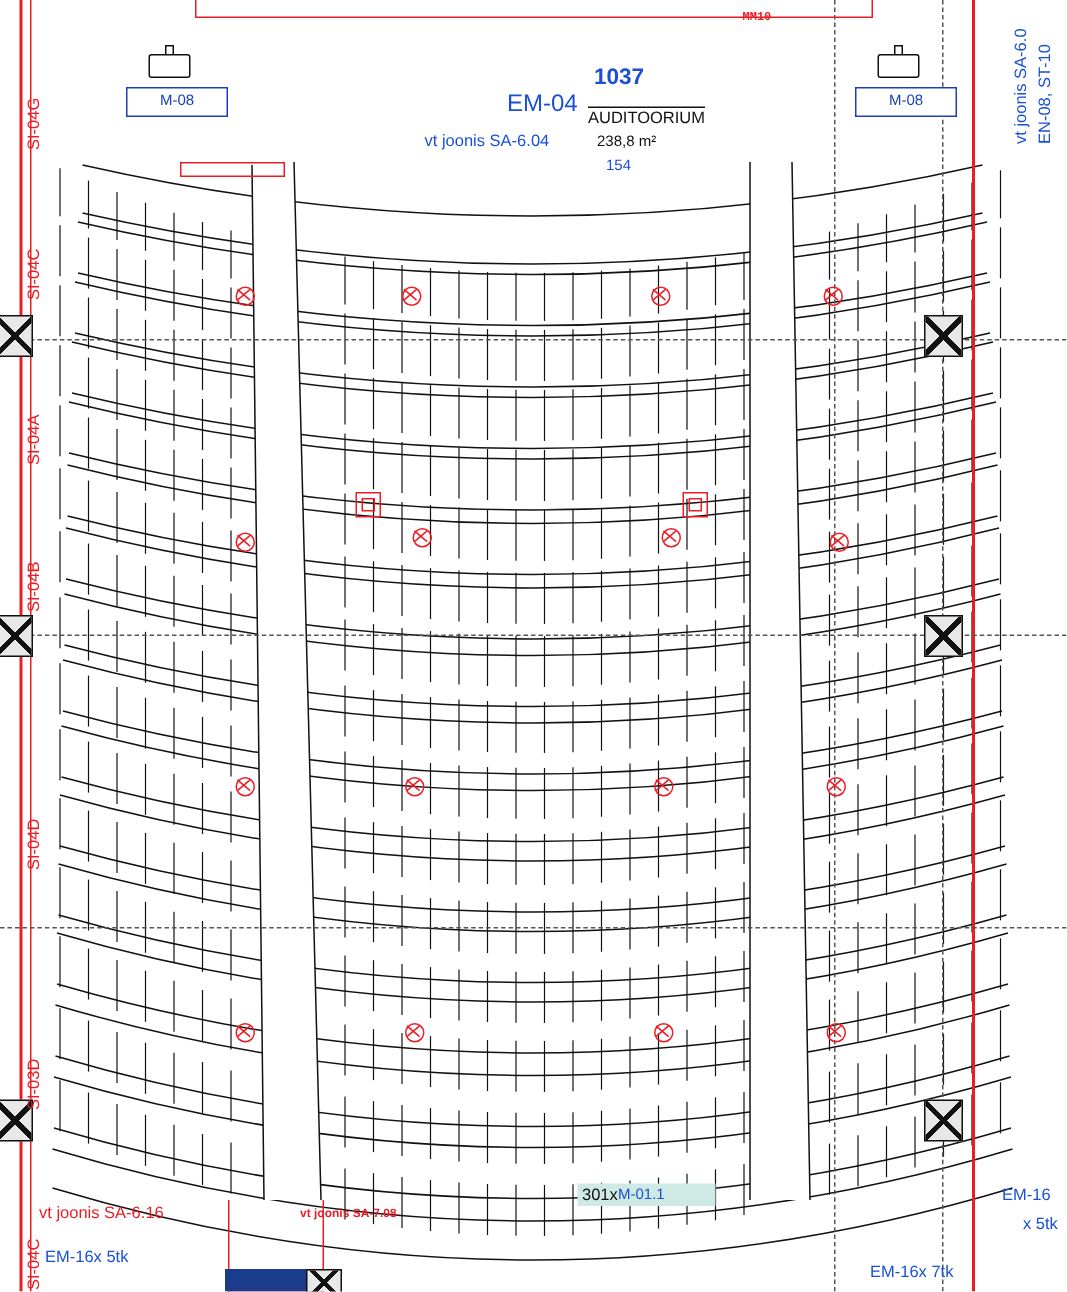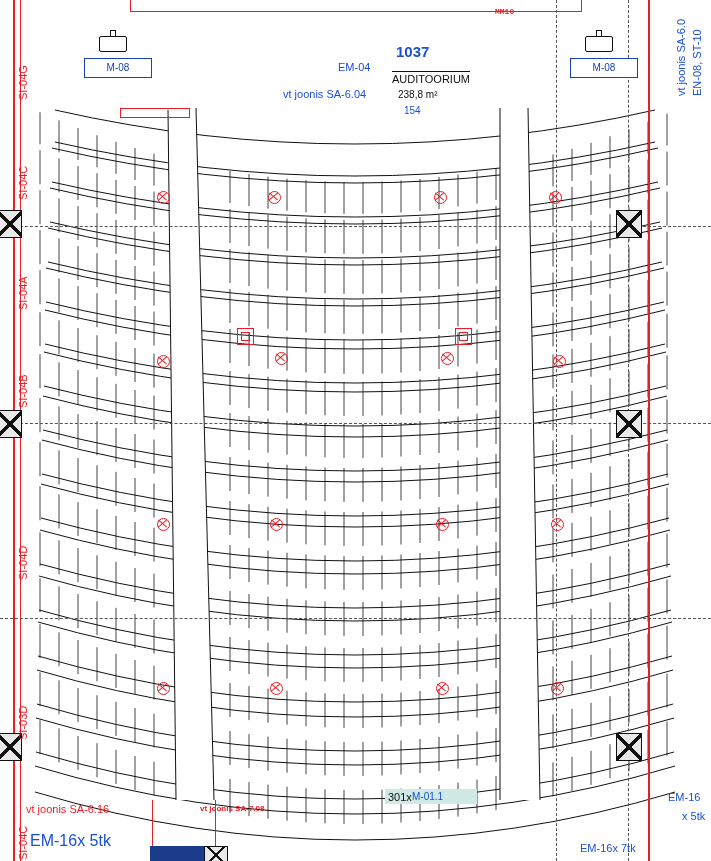--- a/index.html
+++ b/index.html
@@ -559,21 +559,21 @@
   <div class="tagbox" style="left:570px;top:58px;width:66px;height:18px;line-height:18px;">
     <span>M-08</span>
   </div>
 
   <div class="lbl b blue" style="left:396px;top:44px;font-size:15px;">1037</div>
   <div class="lbl black" style="left:392px;top:71px;font-size:11px;border-top:1px solid #111;padding-top:2px;">AUDITOORIUM</div>
   <div class="lbl black" style="left:398px;top:90px;font-size:10px;">238,8 m²</div>
   <div class="lbl blue" style="left:404px;top:106px;font-size:10px;">154</div>
 
   <div class="lbl blue" style="left:283px;top:89px;font-size:11px;">vt joonis SA-6.04</div>
-  <div class="lbl blue" style="left:338px;top:62px;font-size:11px;">EM-04</div>
+  <div class="lbl blue" style="left:338px;top:62px;font-size:16px;">EM-04</div>
   <div class="lbl red b" style="left:495px;top:8px;font-size:8px;font-family:Liberation Mono, monospace;">MM10</div>
 
   <div class="lbl red rot-90" style="left:18px;top:100px;font-size:11px;">SI-04G</div>
   <div class="lbl red rot-90" style="left:18px;top:200px;font-size:11px;">SI-04C</div>
   <div class="lbl red rot-90" style="left:18px;top:310px;font-size:11px;">SI-04A</div>
   <div class="lbl red rot-90" style="left:18px;top:408px;font-size:11px;">SI-04B</div>
   <div class="lbl red rot-90" style="left:18px;top:580px;font-size:11px;">SI-04D</div>
   <div class="lbl red rot-90" style="left:18px;top:740px;font-size:11px;">SI-03D</div>
   <div class="lbl red rot-90" style="left:18px;top:860px;font-size:11px;">SI-04C</div>
 
@@ -609,20 +609,20 @@
 
   <div class="hl" style="left:385px;top:789px;width:92px;height:15px;"></div>
   <div class="lbl black" style="left:388px;top:792px;font-size:11px;">301x</div>
   <div class="lbl blue" style="left:412px;top:792px;font-size:10px;">M-01.1</div>
 
   <div class="lbl red" style="left:26px;top:804px;font-size:11px;">vt joonis SA-6.16</div>
   <div class="lbl red b" style="left:200px;top:805px;font-size:8px;">vt joonis SA-7.08</div>
 
   <div class="lbl blue" style="left:668px;top:792px;font-size:11px;">EM-16</div>
   <div class="lbl blue" style="left:682px;top:811px;font-size:11px;">x 5tk</div>
-  <div class="lbl blue" style="left:30px;top:833px;font-size:16px;">EM-16x 5tk</div>
+  <div class="lbl blue" style="left:30px;top:833px;font-size:11px;">EM-16x 5tk</div>
   <div class="lbl blue" style="left:580px;top:843px;font-size:11px;">EM-16x 7tk</div>
 
   <div style="position:absolute;left:152px;top:800px;width:62px;height:61px;border:1.4px solid #ec1c24;border-top:none;"></div>
   <div style="position:absolute;left:150px;top:846px;width:66px;height:15px;background:#1b3b8b;"></div>
   <div class="hatchbox" style="left:204px;top:846px;width:22px;height:16px;"></div>
 
 </div>
 
 </body></html>

